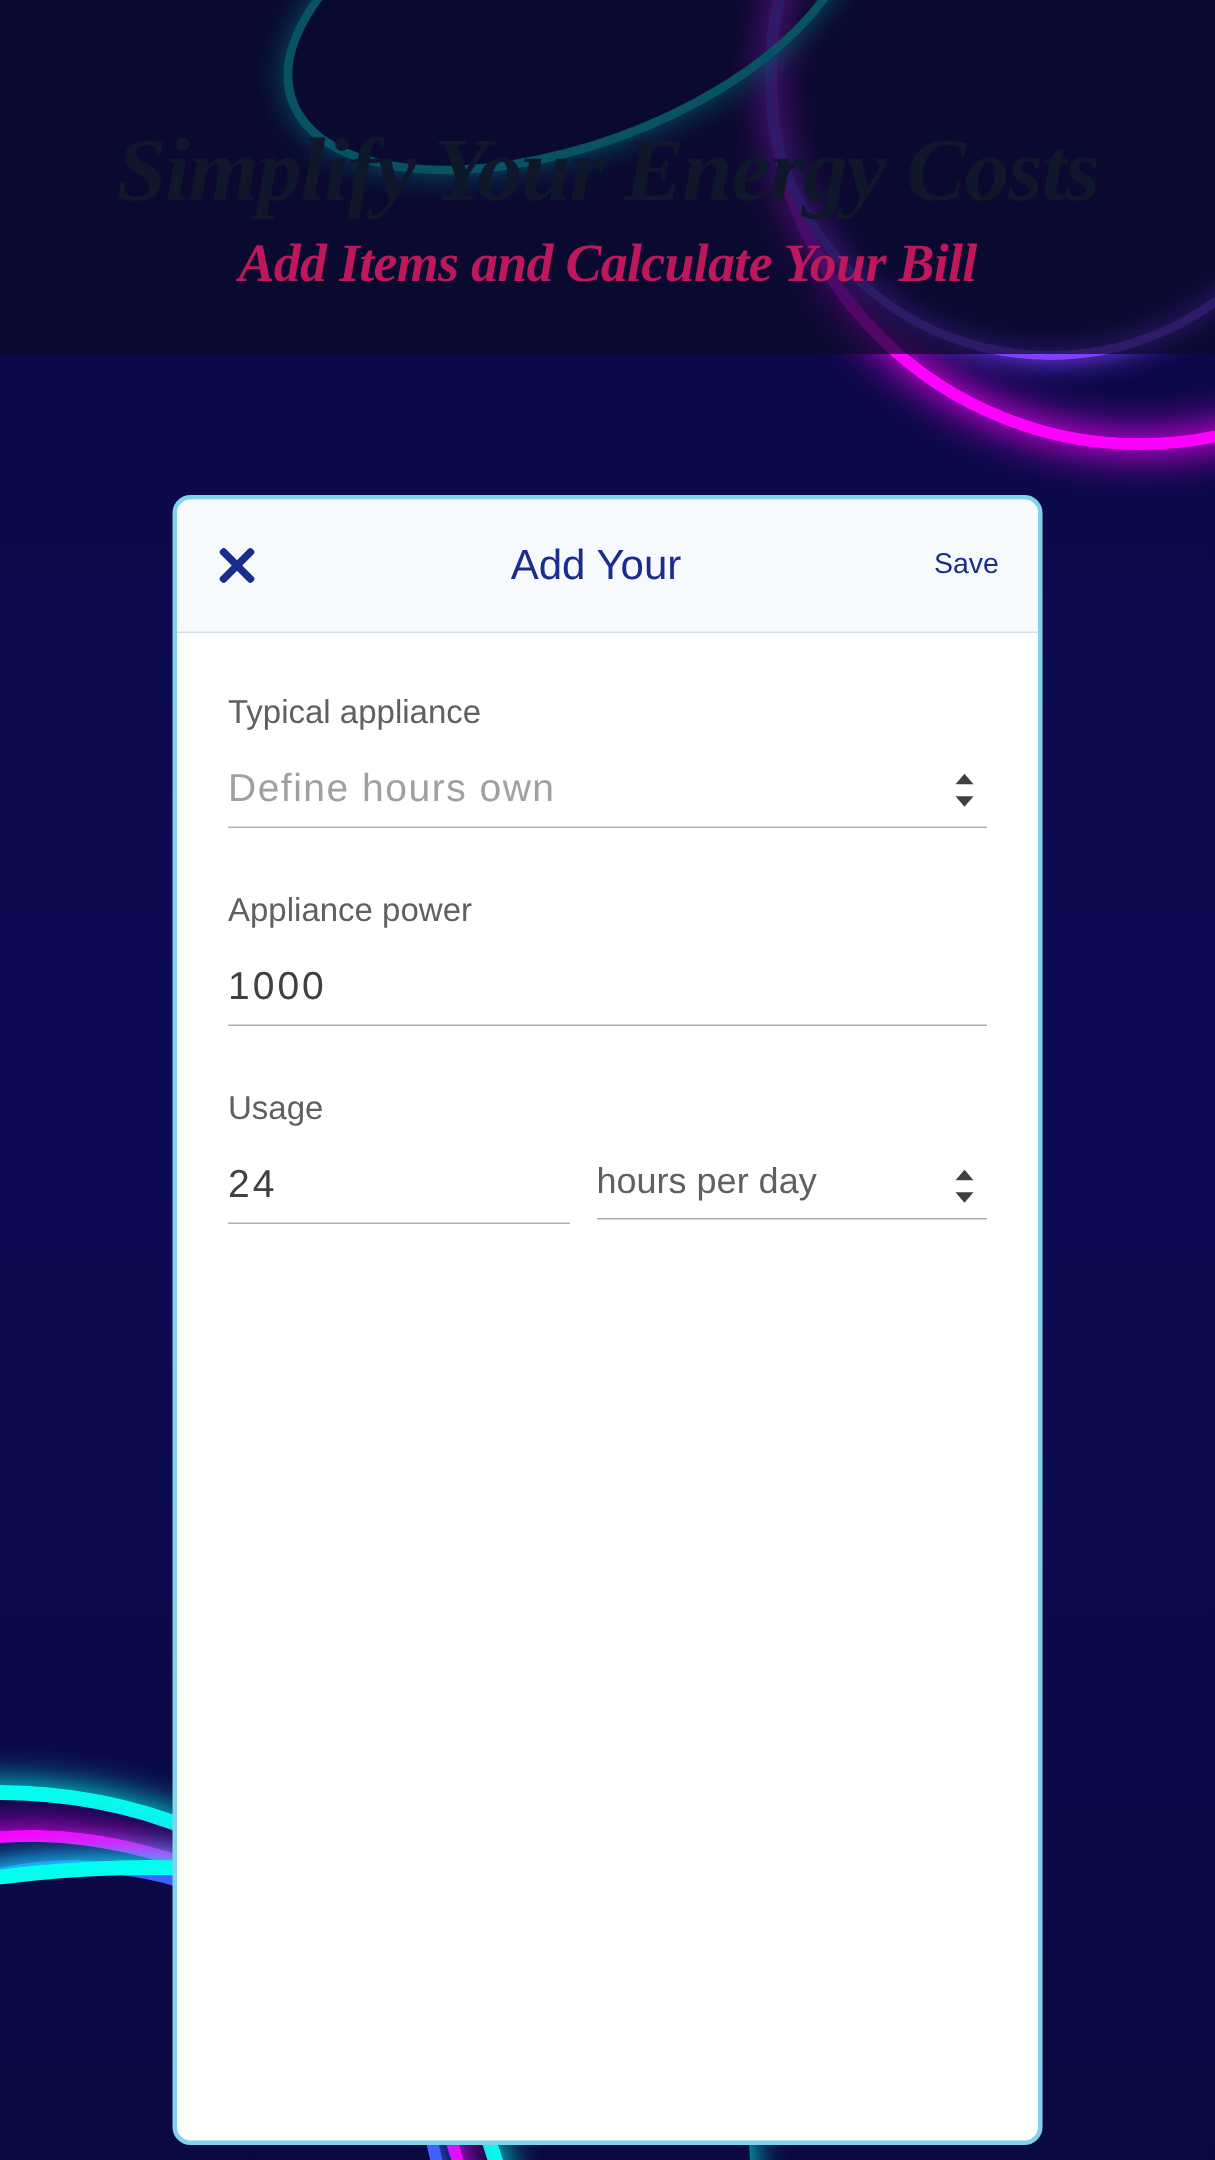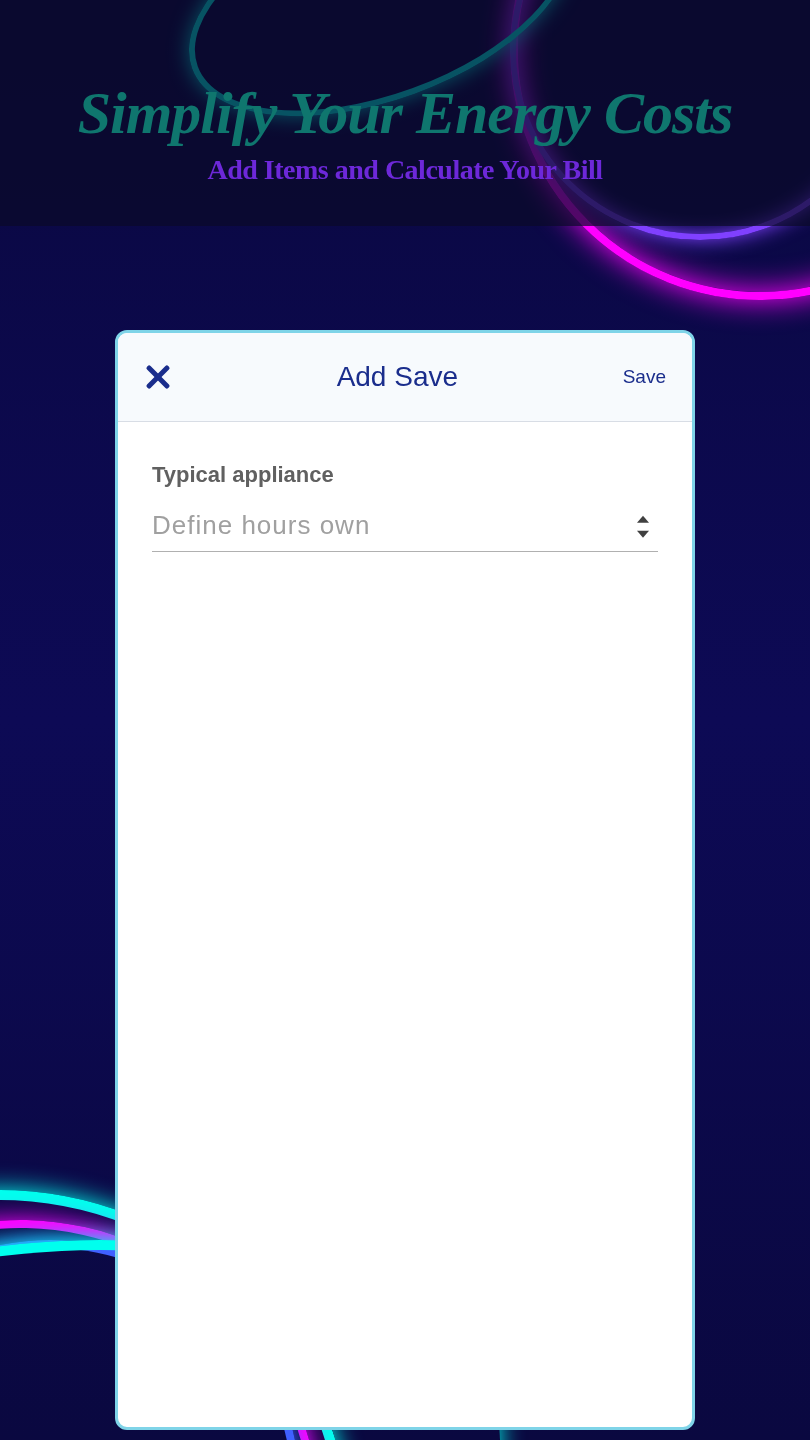--- a/index.html
+++ b/index.html
@@ -107,30 +107,31 @@
     .header-section {
       position: relative;
       width: 100%;
       background: rgba(10, 10, 40, 0.7);
       padding: 80px 20px 40px 20px;
       text-align: center;
     }
     .main-title {
       font-size: 60px;
       font-weight: 900;
-      color: #0f766e;
+      color: #0f172a;
       font-style: italic;
       font-family: Georgia, 'Times New Roman', serif;
       letter-spacing: -1px;
       line-height: 1.1;
     }
     .sub-title {
-      font-size: 28px;
+      font-size: 36px;
       font-weight: 900;
-      color: #6d28d9;
+      color: #be185d;
+      font-style: italic;
       font-family: Georgia, 'Times New Roman', serif;
       margin-top: 8px;
       letter-spacing: -0.5px;
     }
     
     
     .app-card {
       position: absolute;
       top: 330px;
       left: 115px;
@@ -195,21 +196,21 @@
     }
     .form-group {
       margin-bottom: 42px;
     }
     .form-label {
       font-size: 22px;
       color: #606060;
       font-family: 'Comic Sans MS', cursive, sans-serif;
       display: block;
       margin-bottom: 18px;
-      font-weight: 700;
+      font-weight: 400;
     }
     .form-input {
       width: 100%;
       border: none;
       border-bottom: 1px solid #b0b0b0;
       font-size: 26px;
       color: #404040;
       font-family: 'Comic Sans MS', cursive, sans-serif;
       padding: 4px 0 10px 0;
       outline: none;
@@ -293,31 +294,47 @@
 
 <div class="header-section">
   <div class="main-title">Simplify Your Energy Costs</div>
   <div class="sub-title">Add Items and Calculate Your Bill</div>
 </div>
 
 <div class="app-card">
 
   <div class="card-header">
     <div class="close-icon"></div>
-    <div class="card-title">Add Save</div>
+    <div class="card-title">Add Your</div>
     <div class="save-btn">Save</div>
   </div>
 
   <div class="form-body">
 
     <div class="form-group">
       <label class="form-label">Typical appliance</label>
       <div class="select-row">
         <div class="form-input placeholder-style">Define hours own</div>
         <div class="chevron-icon"></div>
       </div>
     </div>
 
-
-
+    <div class="form-group">
+      <label class="form-label">Appliance power</label>
+      <input type="text" class="form-input" value="1000" style="">
+    </div>
+
+
+    <div class="form-group">
+      <label class="form-label">Usage</label>
+      <div class="usage-row">
+        <div class="usage-input">
+          <input type="text" class="form-input" value="24" style="">
+        </div>
+        <div class="usage-unit">
+          <div class="unit-text">hours per day</div>
+          <div class="chevron-icon"></div>
+        </div>
+      </div>
+    </div>
 
   </div>
 </div>
 
 </body></html>

